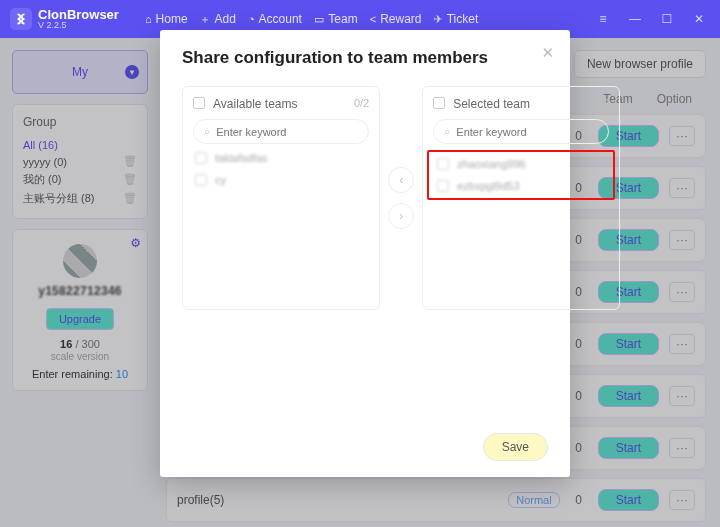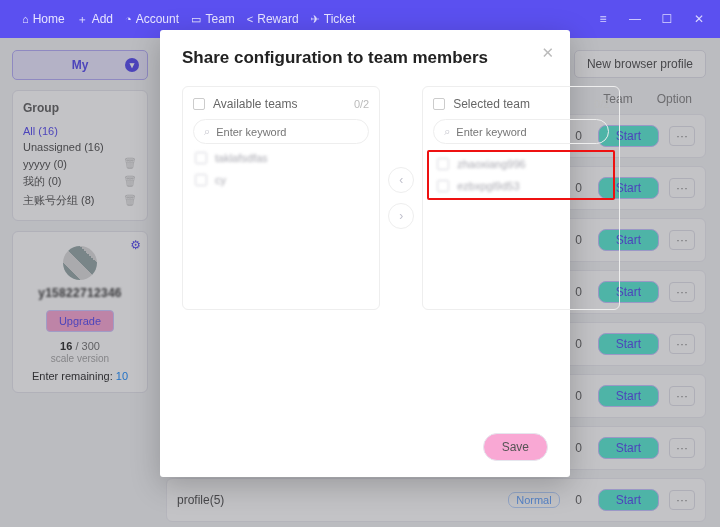--- a/index.html
+++ b/index.html
@@ -15,32 +15,32 @@
   .nav a { color: #e6e4ff; text-decoration: none; display:flex;align-items:center;gap:4px; font-size:12px; }
   .nav .icon { font-size: 11px; }
   .win-controls { margin-left: auto; display: flex; gap: 10px; color: #d9d6ff; }
   .win-controls span { width:22px; text-align:center; cursor:pointer; }
 
   
   .bg { position:absolute; inset:38px 0 0 0; display:flex; }
   .bg::after { content:""; position:absolute; inset:0; background:rgba(40,40,50,.28); }
 
   .sidebar { width:160px; padding:12px; display:flex; flex-direction:column; gap:10px;}
-  .my-btn { height:30px; border:1px solid #b7aff9; background:#eae8ff; border-radius:5px; color:#5b50f0; font-weight:700; display:flex;align-items:center;justify-content:center;gap:8px; position:relative;}
+  .my-btn { height:44px; border:1px solid #b7aff9; background:#eae8ff; border-radius:5px; color:#5b50f0; font-weight:400; display:flex;align-items:center;justify-content:center;gap:8px; position:relative;}
   .my-btn .dd { width:14px;height:14px;border-radius:50%;background:#5b50f0;color:#fff;font-size:9px;display:flex;align-items:center;justify-content:center;position:absolute;right:8px;}
   .card { background:#fff;border:1px solid #e6e6ee;border-radius:6px;padding:10px;}
-  .card h4 { font-size:12px;color:#666;margin-bottom:8px;font-weight:700;}
+  .card h4 { font-size:12px;color:#666;margin-bottom:8px;font-weight:400;}
   .grouplist div { display:flex;justify-content:space-between;align-items:center;font-size:11px;padding:2px 0;color:#555;}
   .grouplist .all{color:#5b50f0;}
   .grouplist .trash{color:#ccc;font-size:11px;}
   .profile-card{display:flex;flex-direction:column;align-items:center;position:relative;padding-top:14px;}
   .profile-card .gear{position:absolute;top:6px;right:6px;color:#5b50f0;font-size:12px;}
   .avatar{width:34px;height:34px;border-radius:50%;background:linear-gradient(45deg,#9aa 25%,#ddd 25% 50%,#9aa 50% 75%,#ddd 75%);margin-bottom:6px;filter:blur(.3px);}
   .uname{font-weight:700;font-size:12px;color:#444;letter-spacing:0.3px;filter:blur(1px);}
-  .upgrade{margin-top:10px;border:1px solid #cfc9ff;color:#5b50f0;background:#f9a8d4;border-radius:4px;padding:4px 12px;font-size:11px;}
+  .upgrade{margin-top:10px;border:1px solid #cfc9ff;color:#5b50f0;background:#5eead4;border-radius:4px;padding:4px 12px;font-size:11px;}
   .scale{margin-top:8px;font-size:11px;color:#777;text-align:center;}
   .scale b{color:#333;}
   .remain{margin-top:6px;font-size:11px;color:#333;}
   .remain span{color:#2390ff;}
 
   .main { flex:1; padding:12px 14px 0 6px; position:relative;}
   .new-profile{position:absolute;top:12px;right:14px;background:#fff;border:1px solid #e2e2ea;border-radius:5px;padding:6px 12px;font-size:12px;color:#555;}
   .thead{display:flex;gap:24px;color:#888;font-size:12px;margin:42px 0 8px;padding:0 10px;}
   .thead .fill{flex:1;}
   .rows{display:flex;flex-direction:column;gap:8px;}
@@ -50,38 +50,50 @@
   .row .team{width:18px;text-align:center;color:#666;}
   .row .start{border:1px solid #c8c2ff;color:#5b50f0;background:#5eead4;border-radius:8px;padding:3px 17px;font-size:12px;}
   .row .more{border:1px solid #e2e2ea;background:#fff;border-radius:4px;padding:3px 6px;color:#888;font-size:12px;line-height:1;}
 
   
   .modal { position:absolute; left:160px; top:30px; width:410px; height:447px; background:#fff; border-radius:3px; box-shadow:0 8px 30px rgba(0,0,0,.22); padding:18px 22px 16px; z-index:10; }
   .modal h2{font-size:17px;font-weight:700;color:#222;}
   .modal .close{position:absolute;top:14px;right:16px;color:#bbb;font-size:15px;cursor:pointer;}
   .panel-wrap{display:flex;gap:8px;margin-top:18px;}
   .panel{flex:1;border:1px solid #eee;border-radius:6px;padding:10px 10px 8px;display:flex;flex-direction:column;height:224px;}
-  .panel-head{display:flex;align-items:center;gap:8px;color:#666;font-size:12px;margin-bottom:8px;}
+  .panel-head{display:flex;gap:8px;color:#666;font-size:12px;margin-bottom:8px;}
   .panel-head .ck{width:12px;height:12px;border:1px solid #ccc;border-radius:2px;}
   .panel-head .ct{margin-left:auto;color:#bbb;font-size:11px;}
   .panel .search{border:1px solid #eee;border-radius:14px;padding:5px 10px;display:flex;align-items:center;gap:6px;color:#c7c7cf;font-size:11px;}
   .panel .search input{border:none;outline:none;flex:1;font-size:11px;color:#555;background:transparent;}
   .panel ul{list-style:none;margin-top:8px;display:flex;flex-direction:column;gap:10px;padding-left:2px;}
   .panel li{display:flex;align-items:center;gap:8px;color:#a8a8b0;font-size:11px;}
   .panel li .ck{width:12px;height:12px;border:1px solid #d4d4dc;border-radius:2px;}
   .panel li span{filter:blur(1.4px);}
   .transfer-col{display:flex;flex-direction:column;justify-content:center;gap:10px;}
   .tbtn{width:26px;height:26px;border:1px solid #eee;border-radius:50%;color:#c0c0cc;background:#fff;display:flex;align-items:center;justify-content:center;font-size:12px;}
   .highlight{border:2px solid #e11;border-radius:2px;padding:6px;margin:6px -6px 0 -6px;}
-  .save{position:absolute;bottom:16px;right:22px;border:1px solid #e6e6ee;background:#f9a8d4;border-radius:16px;padding:6px 18px;font-size:12px;color:#555;}
+  .save{position:absolute;bottom:16px;right:22px;border:1px solid #e6e6ee;background:#fef9c3;border-radius:16px;padding:6px 18px;font-size:12px;color:#555;}
 </style>
 </head>
 <body>
 
 <div class="topbar">
+  <div class="brand">
+    <div class="brand-logo">
+      <svg width="14" height="14" viewBox="0 0 24 24" fill="none" stroke="#fff" stroke-width="3">
+          <path d="M6 4c6 0 6 8 0 8 6 0 6 8 0 8"></path>
+          <path d="M18 4c-6 0-6 8 0 8-6 0-6 8 0 8"></path>
+        </svg>
+    </div>
+    <div>
+      <div class="brand-name">ClonBrowser</div>
+      <div class="brand-ver">V 2.2.5</div>
+    </div>
+  </div>
   <div class="nav" id="nav">
       <a href="#"><span class="icon">⌂</span>Home</a>
       <a href="#"><span class="icon">＋</span>Add</a>
       <a href="#"><span class="icon">◔</span>Account</a>
       <a href="#"><span class="icon">▭</span>Team</a>
       <a href="#"><span class="icon">&lt;</span>Reward</a>
       <a href="#"><span class="icon">✈</span>Ticket</a>
     </div>
   <div class="win-controls">
     <span>≡</span>
@@ -95,23 +107,20 @@
   <div class="sidebar">
     <div class="my-btn">
       <span>My</span>
       <span class="dd">▾</span>
     </div>
     <div class="card">
       <h4>Group</h4>
       <div class="grouplist" id="groups">
           <div>
             <span class="all">All  (16)</span>
-          </div>
-          <div>
-            <span class="">Unassigned  (16)</span>
           </div>
           <div>
             <span class="">yyyyy  (0)</span>
             <span class="trash">🗑</span>
           </div>
           <div>
             <span class="">我的  (0)</span>
             <span class="trash">🗑</span>
           </div>
           <div>

